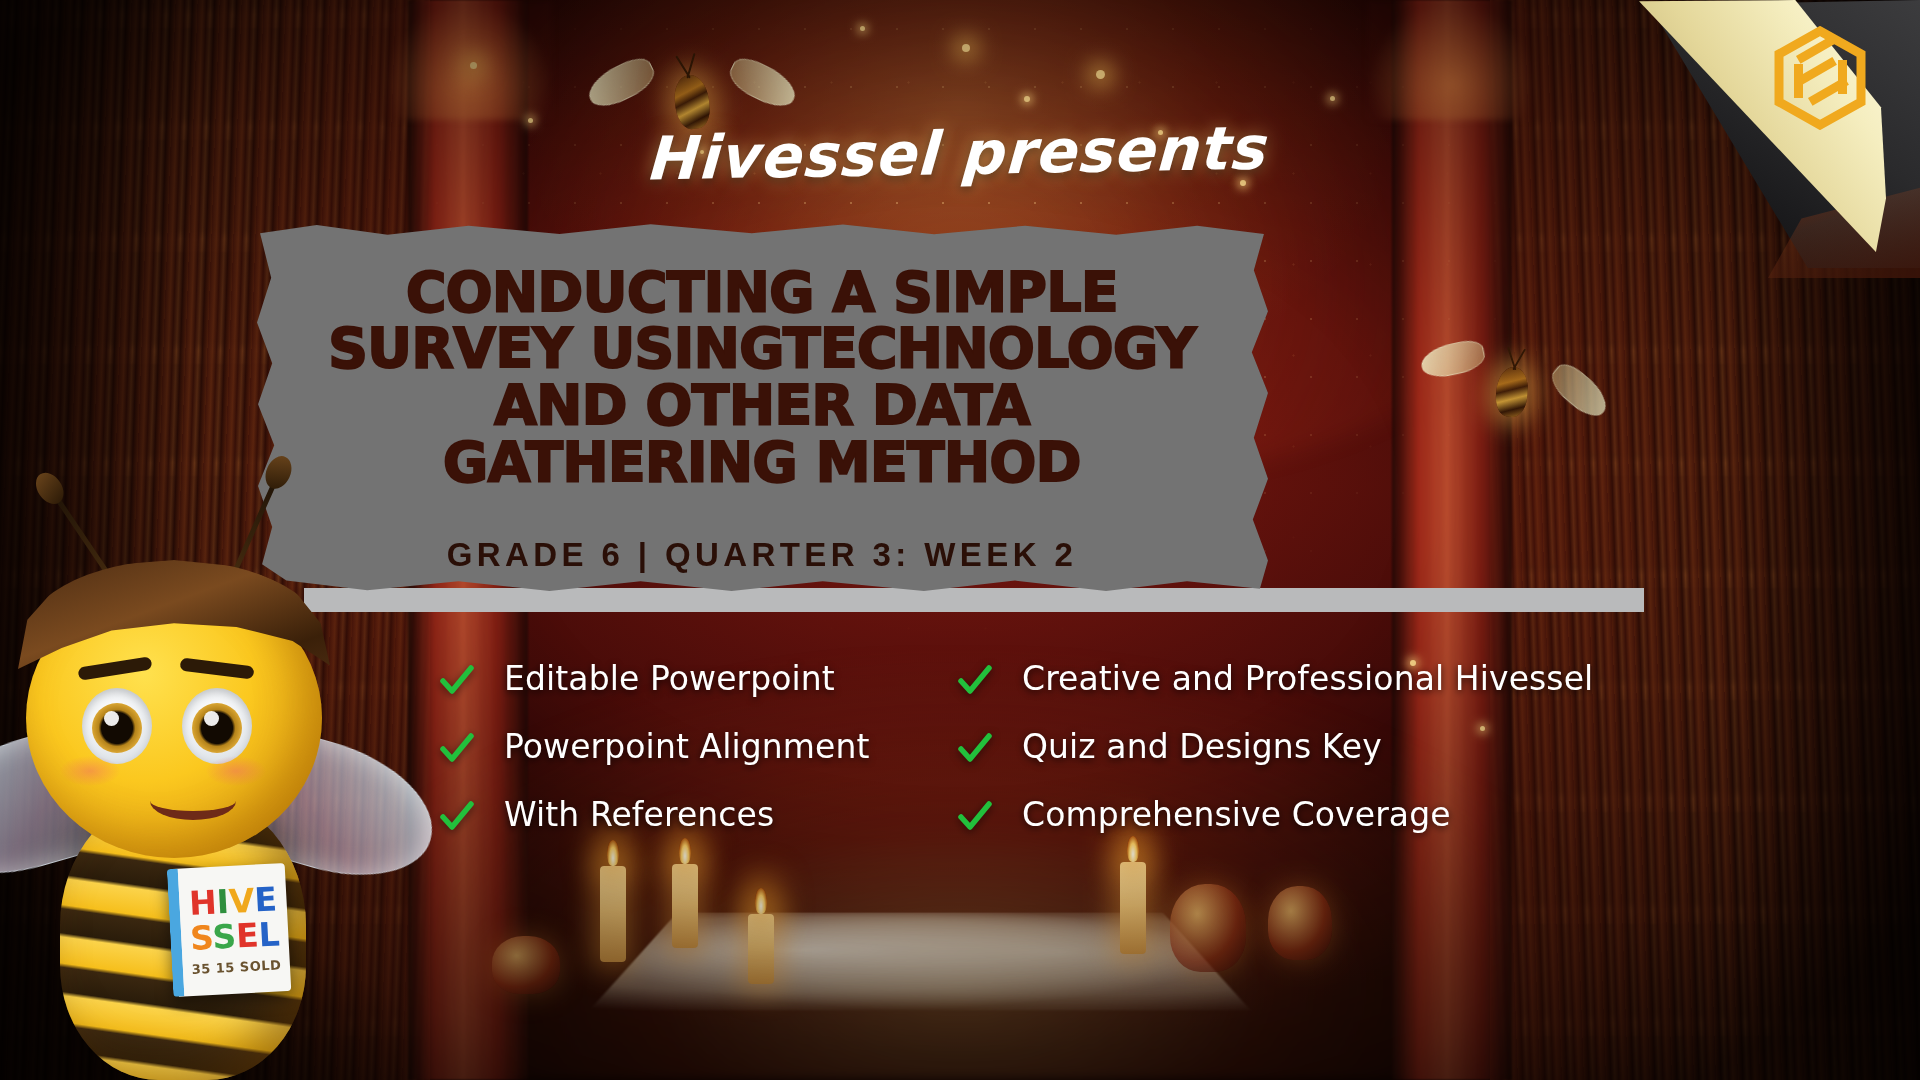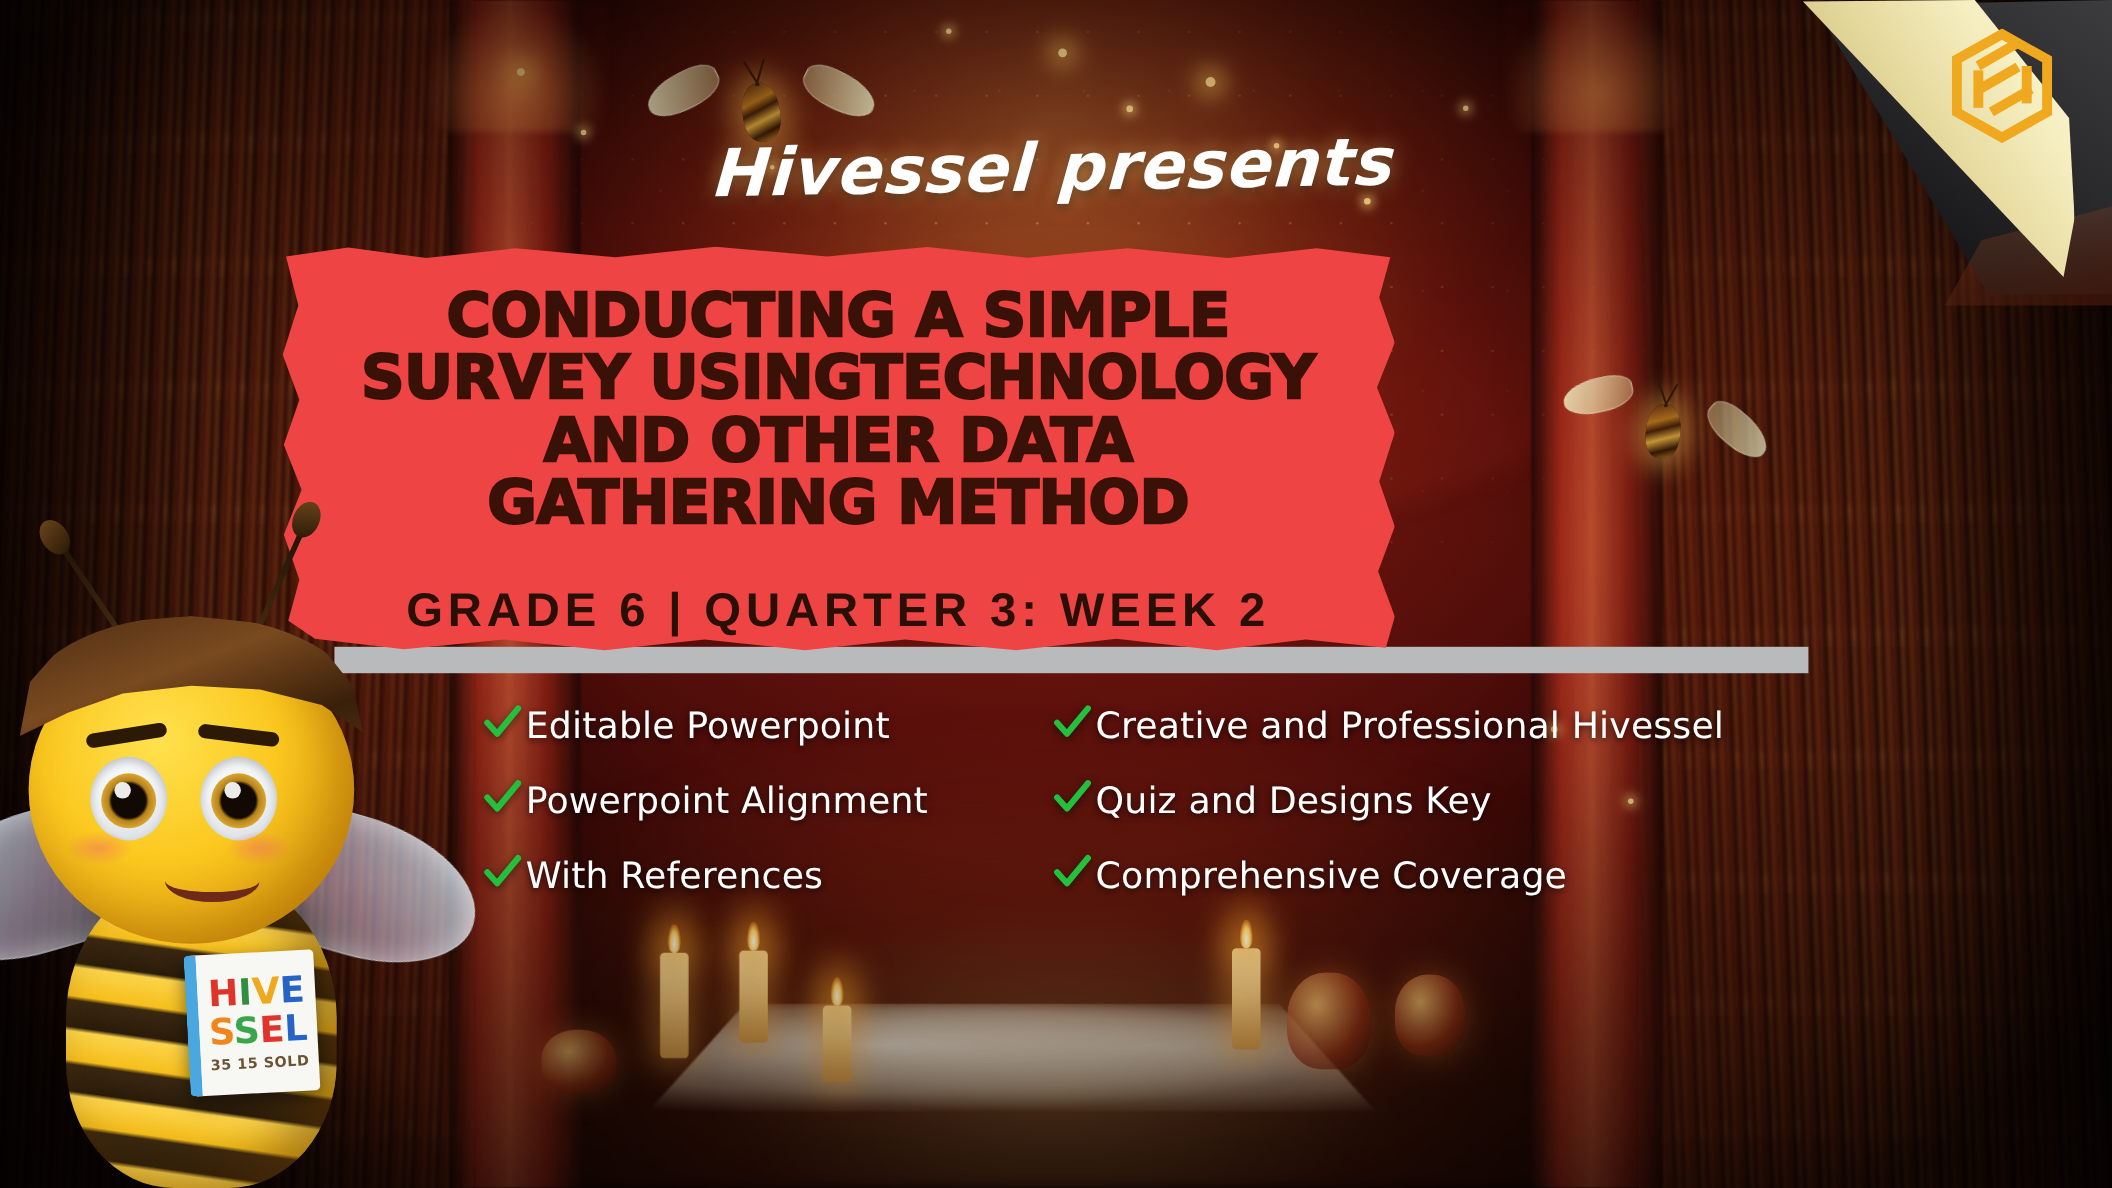--- a/index.html
+++ b/index.html
@@ -115,21 +115,21 @@
     position:absolute; left:0; right:0; top:118px; text-align:center;
     font-family:"DejaVu Sans", sans-serif; font-weight:700; font-style:italic;
     font-size:60px; color:#fff; letter-spacing:1px;
     text-shadow:0 0 18px rgba(255,200,110,.55), 0 3px 10px rgba(0,0,0,.6);
     transform:skewX(-6deg) rotate(-1deg); z-index:6;
   }
 
   
   .banner {
     position:absolute; left:256px; top:222px; width:1012px; height:372px; z-index:5;
-    background:#ef4444;
+    background:#737373;
     clip-path:polygon(
       0.4% 3.0%,  6% 0.8%, 13% 3.4%, 21% 1.0%, 30% 3.2%, 39% 0.6%, 49% 3.0%,
       58% 0.7%, 67% 3.3%, 76% 1.0%, 85% 3.4%, 93% 1.0%, 99.6% 3.2%,
       98.6% 13%, 100% 24%, 98.4% 35%, 100% 46%, 98.6% 58%, 100% 69%, 98.5% 80%, 100% 91%, 99.2% 98.6%,
       92% 96.6%, 84% 99.2%, 75% 96.4%, 66% 99.2%, 56% 96.6%, 47% 99.2%,
       38% 96.6%, 29% 99.2%, 20% 96.6%, 11% 99.0%, 3% 96.4%, 0.6% 92%,
       1.6% 82%, 0.2% 71%, 1.8% 60%, 0.2% 49%, 1.6% 38%, 0.1% 27%, 1.5% 15%
     );
     box-shadow:0 18px 48px rgba(0,0,0,.55);
   }
@@ -139,38 +139,38 @@
   .deck-title {
     font-family:"DejaVu Sans", sans-serif; font-weight:700;
     font-size:55px; line-height:1.03; color:#3a1107; text-align:center;
     letter-spacing:-0.5px; text-transform:uppercase;
     -webkit-text-stroke:2.2px #3a1107; paint-order:stroke fill;
     max-width:900px;
   }
   .deck-sub {
     margin-top:46px;
     font-family:"Liberation Sans", sans-serif; font-weight:700;
-    font-size:43px; letter-spacing:4.4px; color:#2a0f07; text-transform:uppercase;
+    font-size:33px; letter-spacing:4.4px; color:#2a0f07; text-transform:uppercase;
   }
 
   
   .grey-strip { position:absolute; left:304px; top:588px; width:1340px; height:24px;
     background:#b9babb; z-index:4; }
 
   
   .features-band {
     position:absolute; left:280px; right:0; top:606px; height:300px; z-index:4;
     clip-path:polygon(0% 14%, 8% 11%, 17% 8.5%, 27% 6.5%, 38% 4.6%, 50% 3.0%, 62% 1.8%, 74% 0.9%, 86% 0.4%, 100% 0%,
                       100% 100%, 0% 100%);
   }
   .features {
     position:absolute; left:440px; right:0; top:640px; z-index:6;
     display:grid; grid-template-columns:500px 1fr; column-gap:18px; row-gap:10px;
   }
-  .feat { display:flex; align-items:flex-start; gap:4px; height:58px; }
+  .feat { display:flex; align-items:flex-end; gap:30px; height:58px; }
   .check { width:34px; height:34px; flex:0 0 34px; position:relative; }
   .check svg { display:block; filter:drop-shadow(0 2px 4px rgba(0,0,0,.55)); }
   .feat-label {
     font-family:"DejaVu Sans", sans-serif; font-weight:400; font-size:33px;
     color:#ffffff; white-space:nowrap; letter-spacing:.1px;
     text-shadow:0 2px 7px rgba(0,0,0,.75);
   }
 
   
   .mascot { position:absolute; left:-26px; bottom:0; width:420px; height:560px; z-index:7; }

